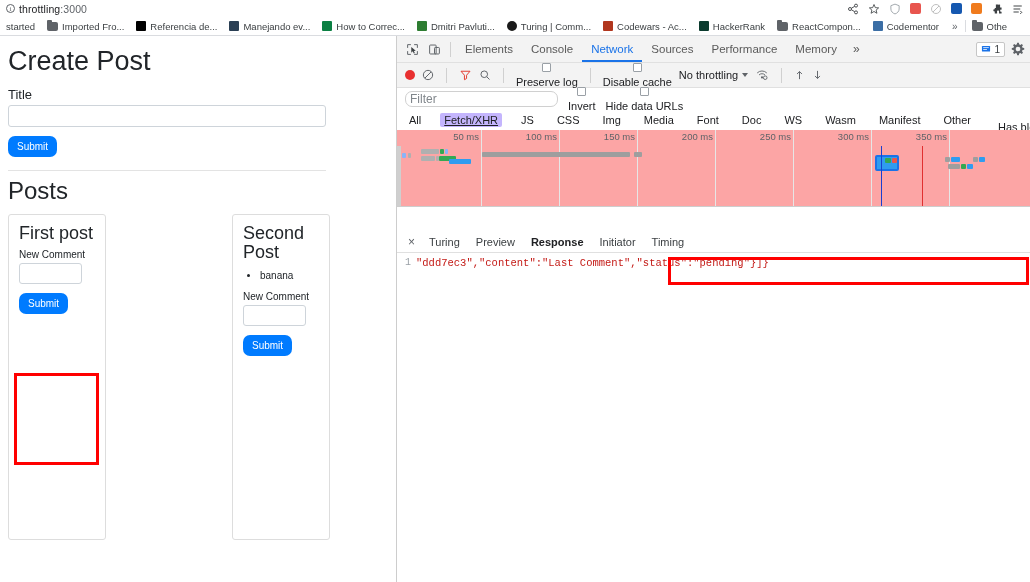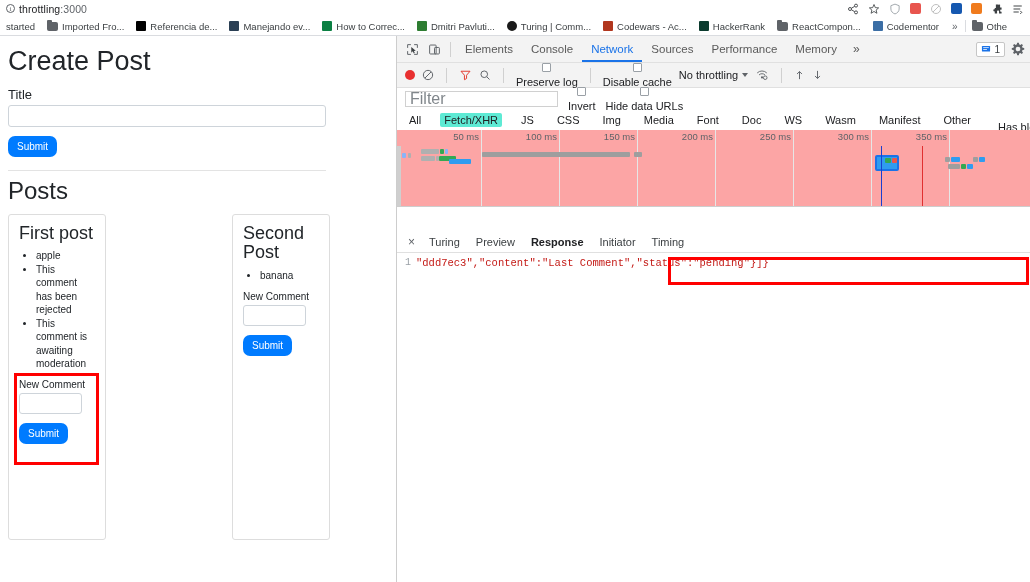--- a/index.html
+++ b/index.html
@@ -172,32 +172,32 @@
     border-top: 4px solid #5f6368;
   }
   .wifi-ico { width: 14px; height: 12px; cursor: pointer; }
   .arrow-ico { width: 11px; height: 12px; cursor: pointer; }
 
   .dt-filterbar {
     height: 22px; display: flex; align-items: center; gap: 10px;
     padding-left: 8px; background: #fff;
   }
   .filter-input {
-    width: 153px; height: 16px; border: 1px solid #d0d0d0; border-radius: 0;
-    background: #fff; font-size: 16px; padding: 0 4px; outline: none;
+    width: 153px; height: 16px; border: 1px solid #d0d0d0; border-radius: 7px;
+    background: #fff; font-size: 12px; padding: 0 4px; outline: none;
     color: #202124; font-family: "Liberation Sans", sans-serif;
   }
   .filter-input::placeholder { color: #80868b; }
 
   .dt-typebar {
     height: 20px; display: flex; align-items: center; gap: 15px;
     padding-left: 8px; background: #fff; font-size: 11px; white-space: nowrap;
   }
   .type-chip { padding: 1px 4px; border-radius: 2px; cursor: pointer; color: #202124; }
-  .type-chip.active { background: #5eead4; }
+  .type-chip.active { background: #c4b5fd; text-decoration: underline; }
   .dt-thirdbar {
     height: 19px; display: flex; align-items: center; padding-left: 8px;
     background: #fff; border-bottom: 1px solid #e0e0e0;
   }
 
   .overview {
     position: relative; height: 77px; background: #fca5a5;
     border-bottom: 1px solid #cdcdcd; overflow: hidden;
   }
   .ov-tick {
@@ -370,25 +370,20 @@
       </div>
 
       <hr class="hr">
 
       <div class="h2">Posts</div>
 
       <div class="cards">
 
         <div class="card card-1">
           <div class="card-title">First post</div>
-          <ul class="comment-list">
-            <li>apple</li>
-            <li>This comment has been rejected</li>
-            <li>This comment is awaiting moderation</li>
-          </ul>
           <div class="nc-label">New Comment</div>
           <input class="nc-input" type="text" value="" style="">
           <button class="btn-primary">Submit</button>
         </div>
 
         <div class="card card-2">
           <div class="card-title">Second Post</div>
           <ul class="comment-list">
             <li>banana</li>
           </ul>

